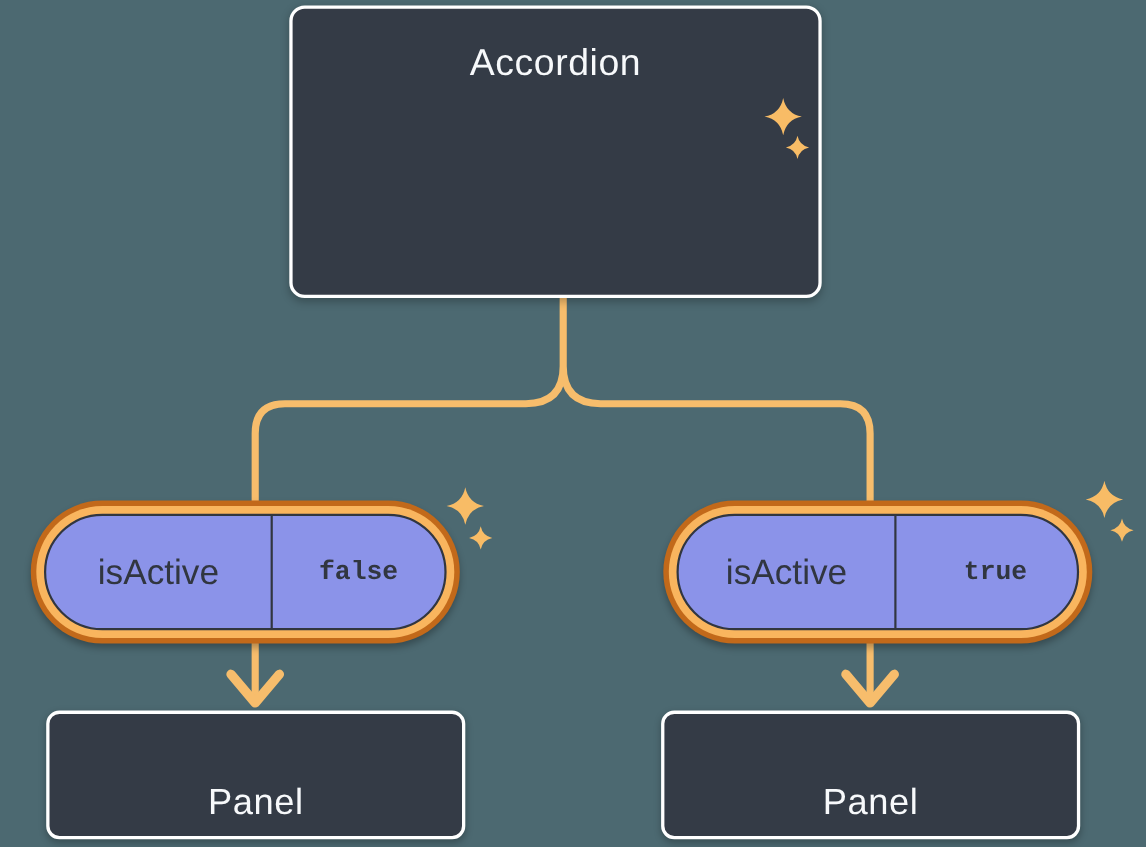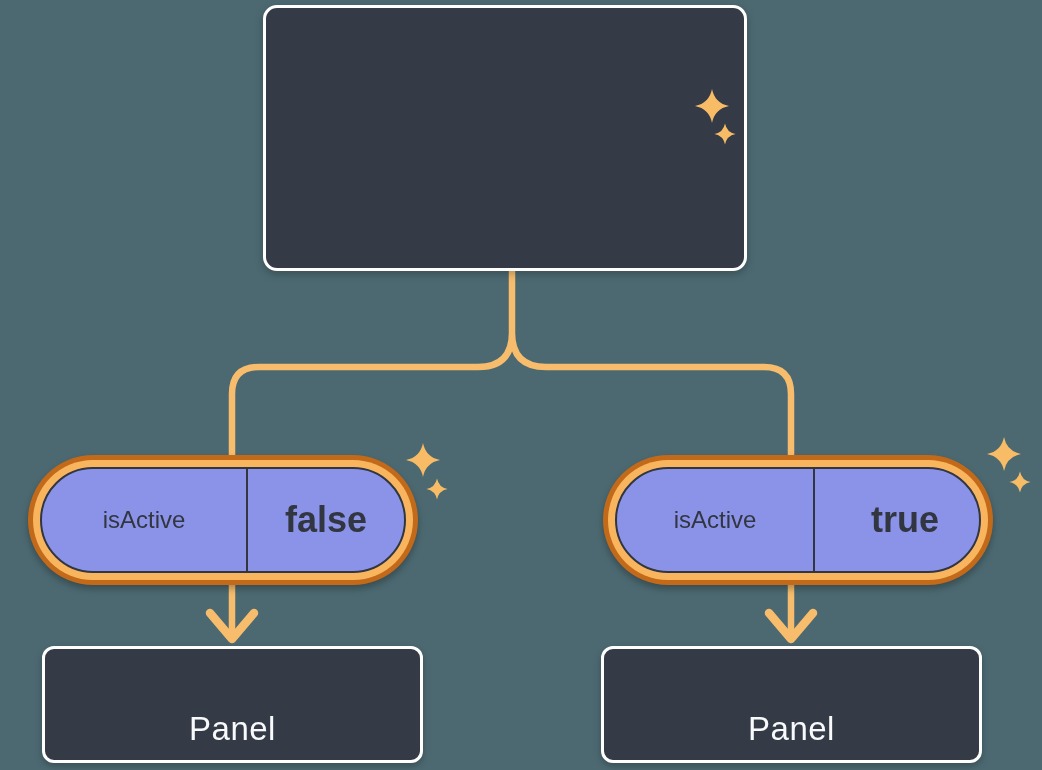--- a/index.html
+++ b/index.html
@@ -138,34 +138,35 @@
     display: flex;
     align-items: stretch;
     overflow: hidden;
   }
   .prop-cell-name {
     flex: 1;
     display: flex;
     align-items: center;
     justify-content: center;
     color: var(--ink, #313640);
-    font-size: 24px;
+    font-size: 32px;
     text-align: right;
   }
   .prop-divider {
     width: 2px;
     background: var(--ink, #313640);
   }
   .prop-cell-value {
     display: flex;
     align-items: center;
     justify-content: center;
     color: var(--ink, #313640);
-    font-size: 36px;
+    font-size: 24px;
     font-weight: 700;
+    font-family: Liberation Mono, monospace;
   }
   .prop-pill.left  .prop-cell-value { width: 156px; }
   .prop-pill.right .prop-cell-value { width: 148px; margin-left: 16px; }
 
   
   .panel-card {
     position: absolute;
     width: 381px; height: 117px;
     background: var(--card-bg, #343B46);
     border: 3px solid var(--card-border, #FFFFFF);
@@ -194,20 +195,21 @@
 
   <svg class="layer connectors" viewBox="0 0 1042 770">
     <path class="connector-path" d="M512 270 L512 333
          M512 333 Q512 367 478 367 L259 367 Q232 367 232 394 L232 636
          M512 333 Q512 367 546 367 L764 367 Q791 367 791 394 L791 636"></path>
     <path class="arrow-head" d="M210 613 L232 639 L254 613"></path>
     <path class="arrow-head" d="M769 613 L791 639 L813 613"></path>
   </svg>
 
   <div class="accordion-card">
+    <div class="accordion-title">Accordion</div>
   </div>
 
   <div class="prop-pill left">
     <div class="ring-light">
       <div class="pill-core">
         <div class="prop-cell-name">isActive</div>
         <div class="prop-divider"></div>
         <div class="prop-cell-value">false</div>
       </div>
     </div>

